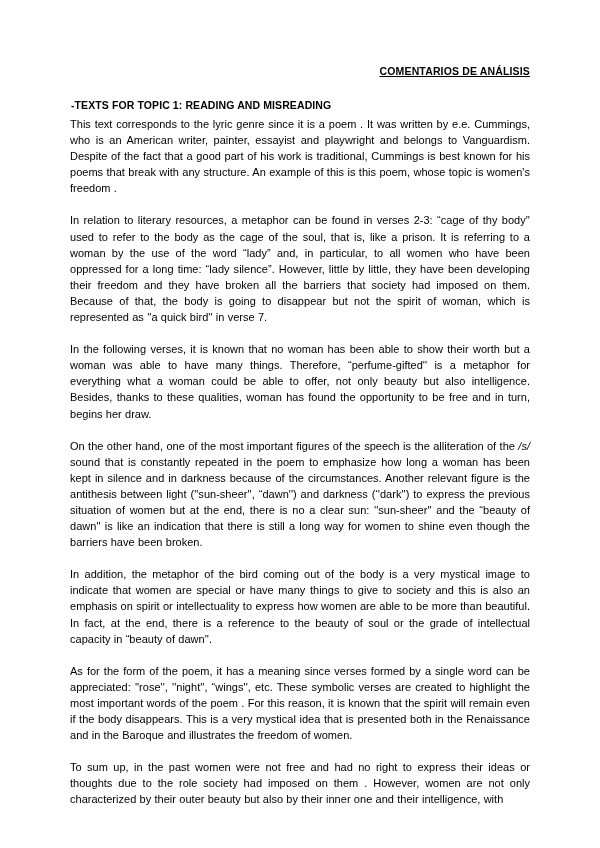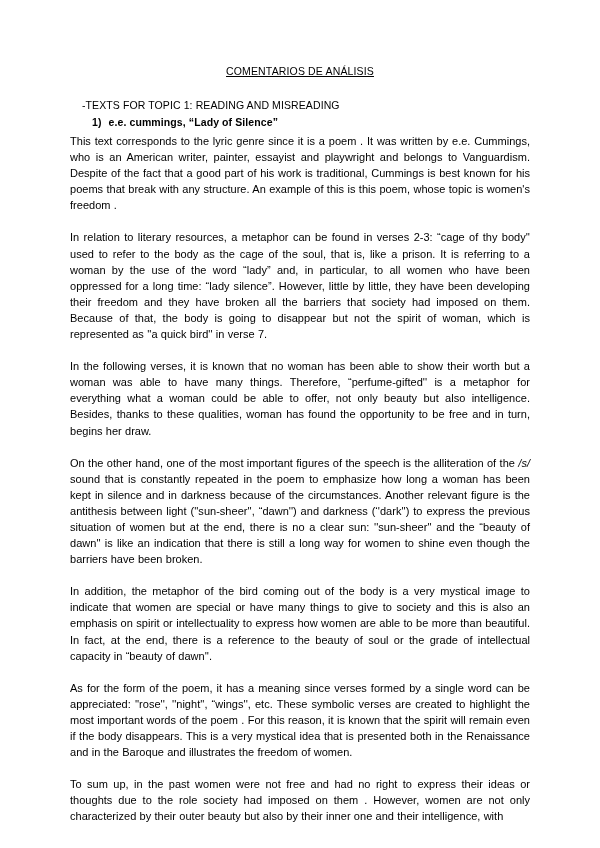--- a/index.html
+++ b/index.html
@@ -16,32 +16,32 @@
   }
   .page {
     position: relative;
     width: 600px;
     height: 848px;
     background: #ffffff;
     box-sizing: border-box;
     padding: 60px 70px 0 70px;
   }
   .doc-title {
-    text-align: center;
+    text-align: right;
     font-size: 10.5px;
-    font-weight: normal;
+    font-weight: bold;
     text-decoration: underline;
     letter-spacing: 0.15px;
     margin: 4px 0 0 0;
     line-height: 14px;
   }
   .section-heading {
     font-size: 10.5px;
-    font-weight: normal;
-    margin: 20px 0 0 12px;
+    font-weight: bold;
+    margin: 20px 0 0 1px;
     line-height: 15px;
     letter-spacing: 0.1px;
     text-align: left;
   }
   .sub-heading {
     font-size: 10.5px;
     font-weight: bold;
     margin: 2px 0 0 0;
     padding-left: 22px;
     line-height: 15px;
@@ -69,23 +69,20 @@
 </style>
 </head>
 <body>
 
 <div class="page">
 
   <h1 class="doc-title">COMENTARIOS DE ANÁLISIS</h1>
 
   <h2 class="section-heading">-TEXTS FOR TOPIC 1: READING AND MISREADING</h2>
 
-  <h3 class="sub-heading">
-    <span class="num">1)</span><span>e.e. cummings, “Lady of Silence”</span>
-  </h3>
 
   <p class="body-par first">This text corresponds to the lyric genre since it is a poem . It was written by e.e. Cummings, who is an American writer, painter, essayist and playwright and belongs to Vanguardism. Despite of the fact that a good part of his work is traditional, Cummings is best known for his poems that break with any structure. An example of this is this poem, whose topic is women's freedom .</p>
 
   <p class="body-par">In relation to literary resources, a metaphor can be found in verses 2-3: “cage of thy body'' used to refer to the body as the cage of the soul, that is, like a prison. It is referring to a woman by the use of the word “lady” and, in particular, to all women who have been oppressed for a long time: “lady silence”. However, little by little, they have been developing their freedom and they have broken all the barriers that society had imposed on them. Because of that, the body is going to disappear but not the spirit of woman, which is represented as ''a quick bird'' in verse 7.</p>
 
   <p class="body-par">In the following verses, it is known that no woman has been able to show their worth but a woman was able to have many things. Therefore, “perfume-gifted'' is a metaphor for everything what a woman could be able to offer, not only beauty but also intelligence. Besides, thanks to these qualities, woman has found the opportunity to be free and in turn, begins her draw.</p>
 
   <p class="body-par"><span>On the other hand, one of the most important figures of the speech is the alliteration of the </span><span class="ital">/s/</span><span> sound that is constantly repeated in the poem to emphasize how long a woman has been kept in silence and in darkness because of the circumstances. Another relevant figure is the antithesis between light (''sun-sheer'', “dawn'') and darkness (‘'dark'') to express the previous situation of women but at the end, there is no a clear sun: ''sun-sheer'' and the “beauty of dawn'' is like an indication that there is still a long way for women to shine even though the barriers have been broken.</span></p>
 
   <p class="body-par">In addition, the metaphor of the bird coming out of the body is a very mystical image to indicate that women are special or have many things to give to society and this is also an emphasis on spirit or intellectuality to express how women are able to be more than beautiful. In fact, at the end, there is a reference to the beauty of soul or the grade of intellectual capacity in “beauty of dawn''.</p>

